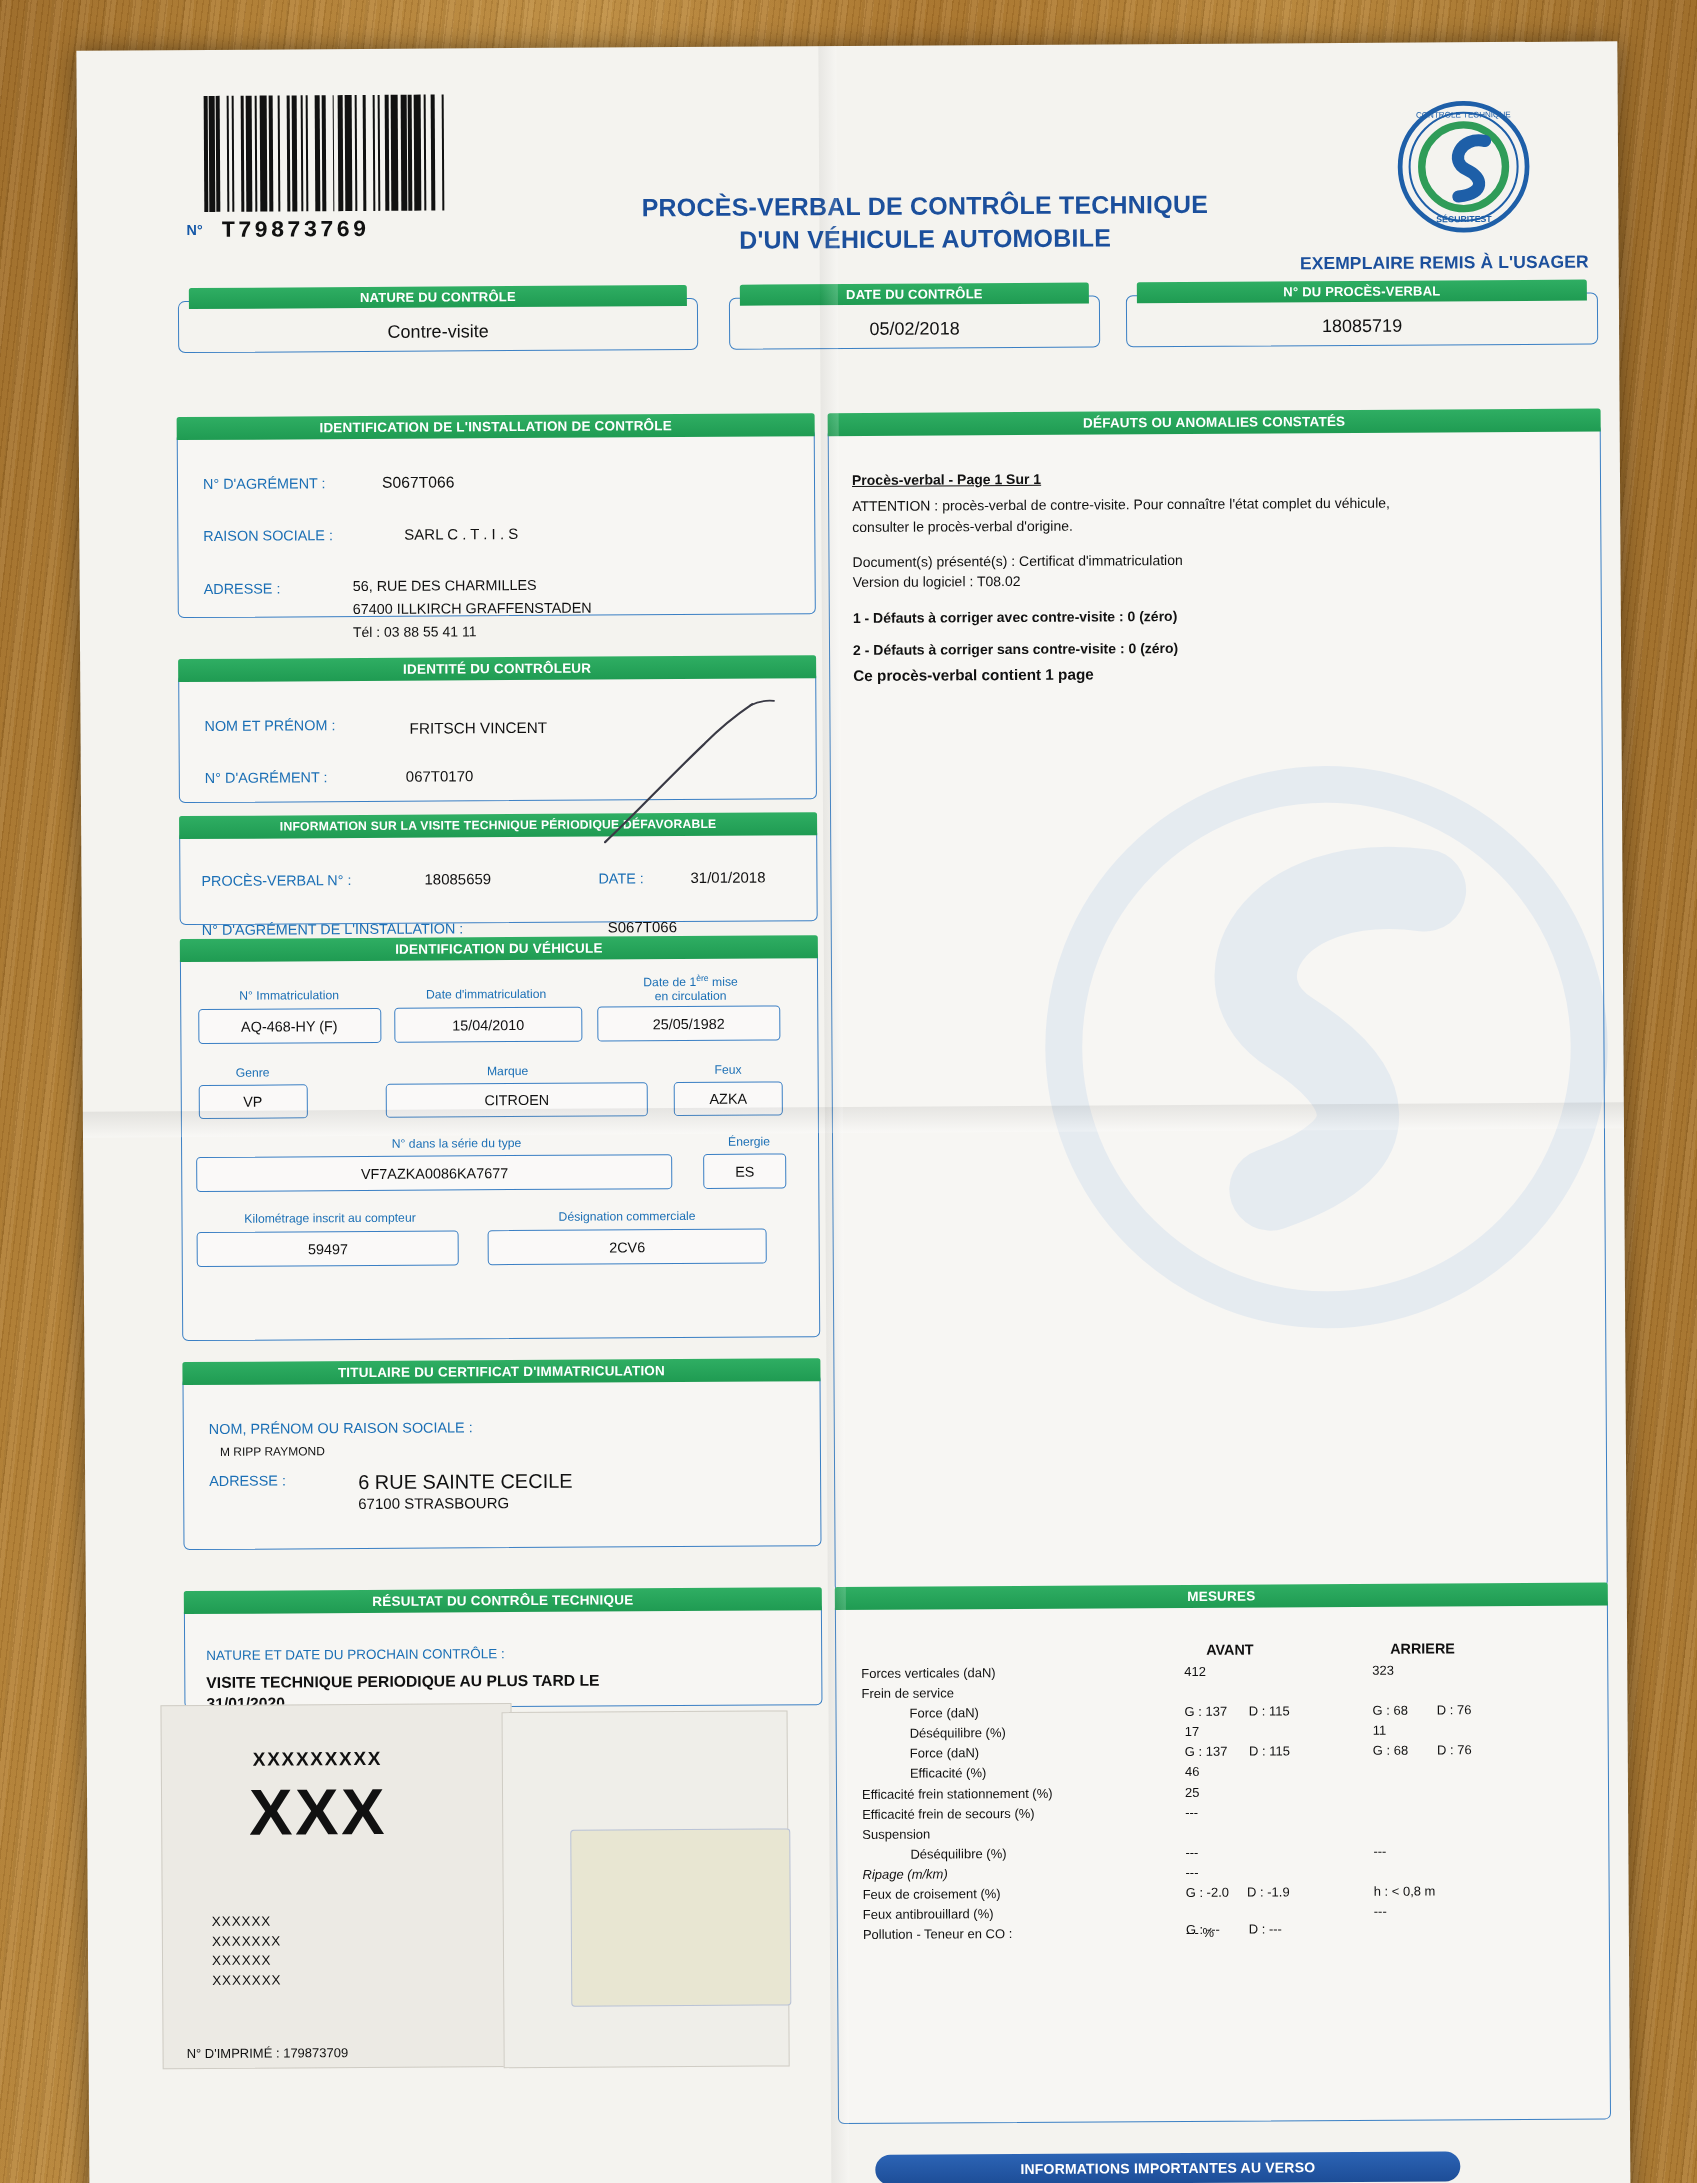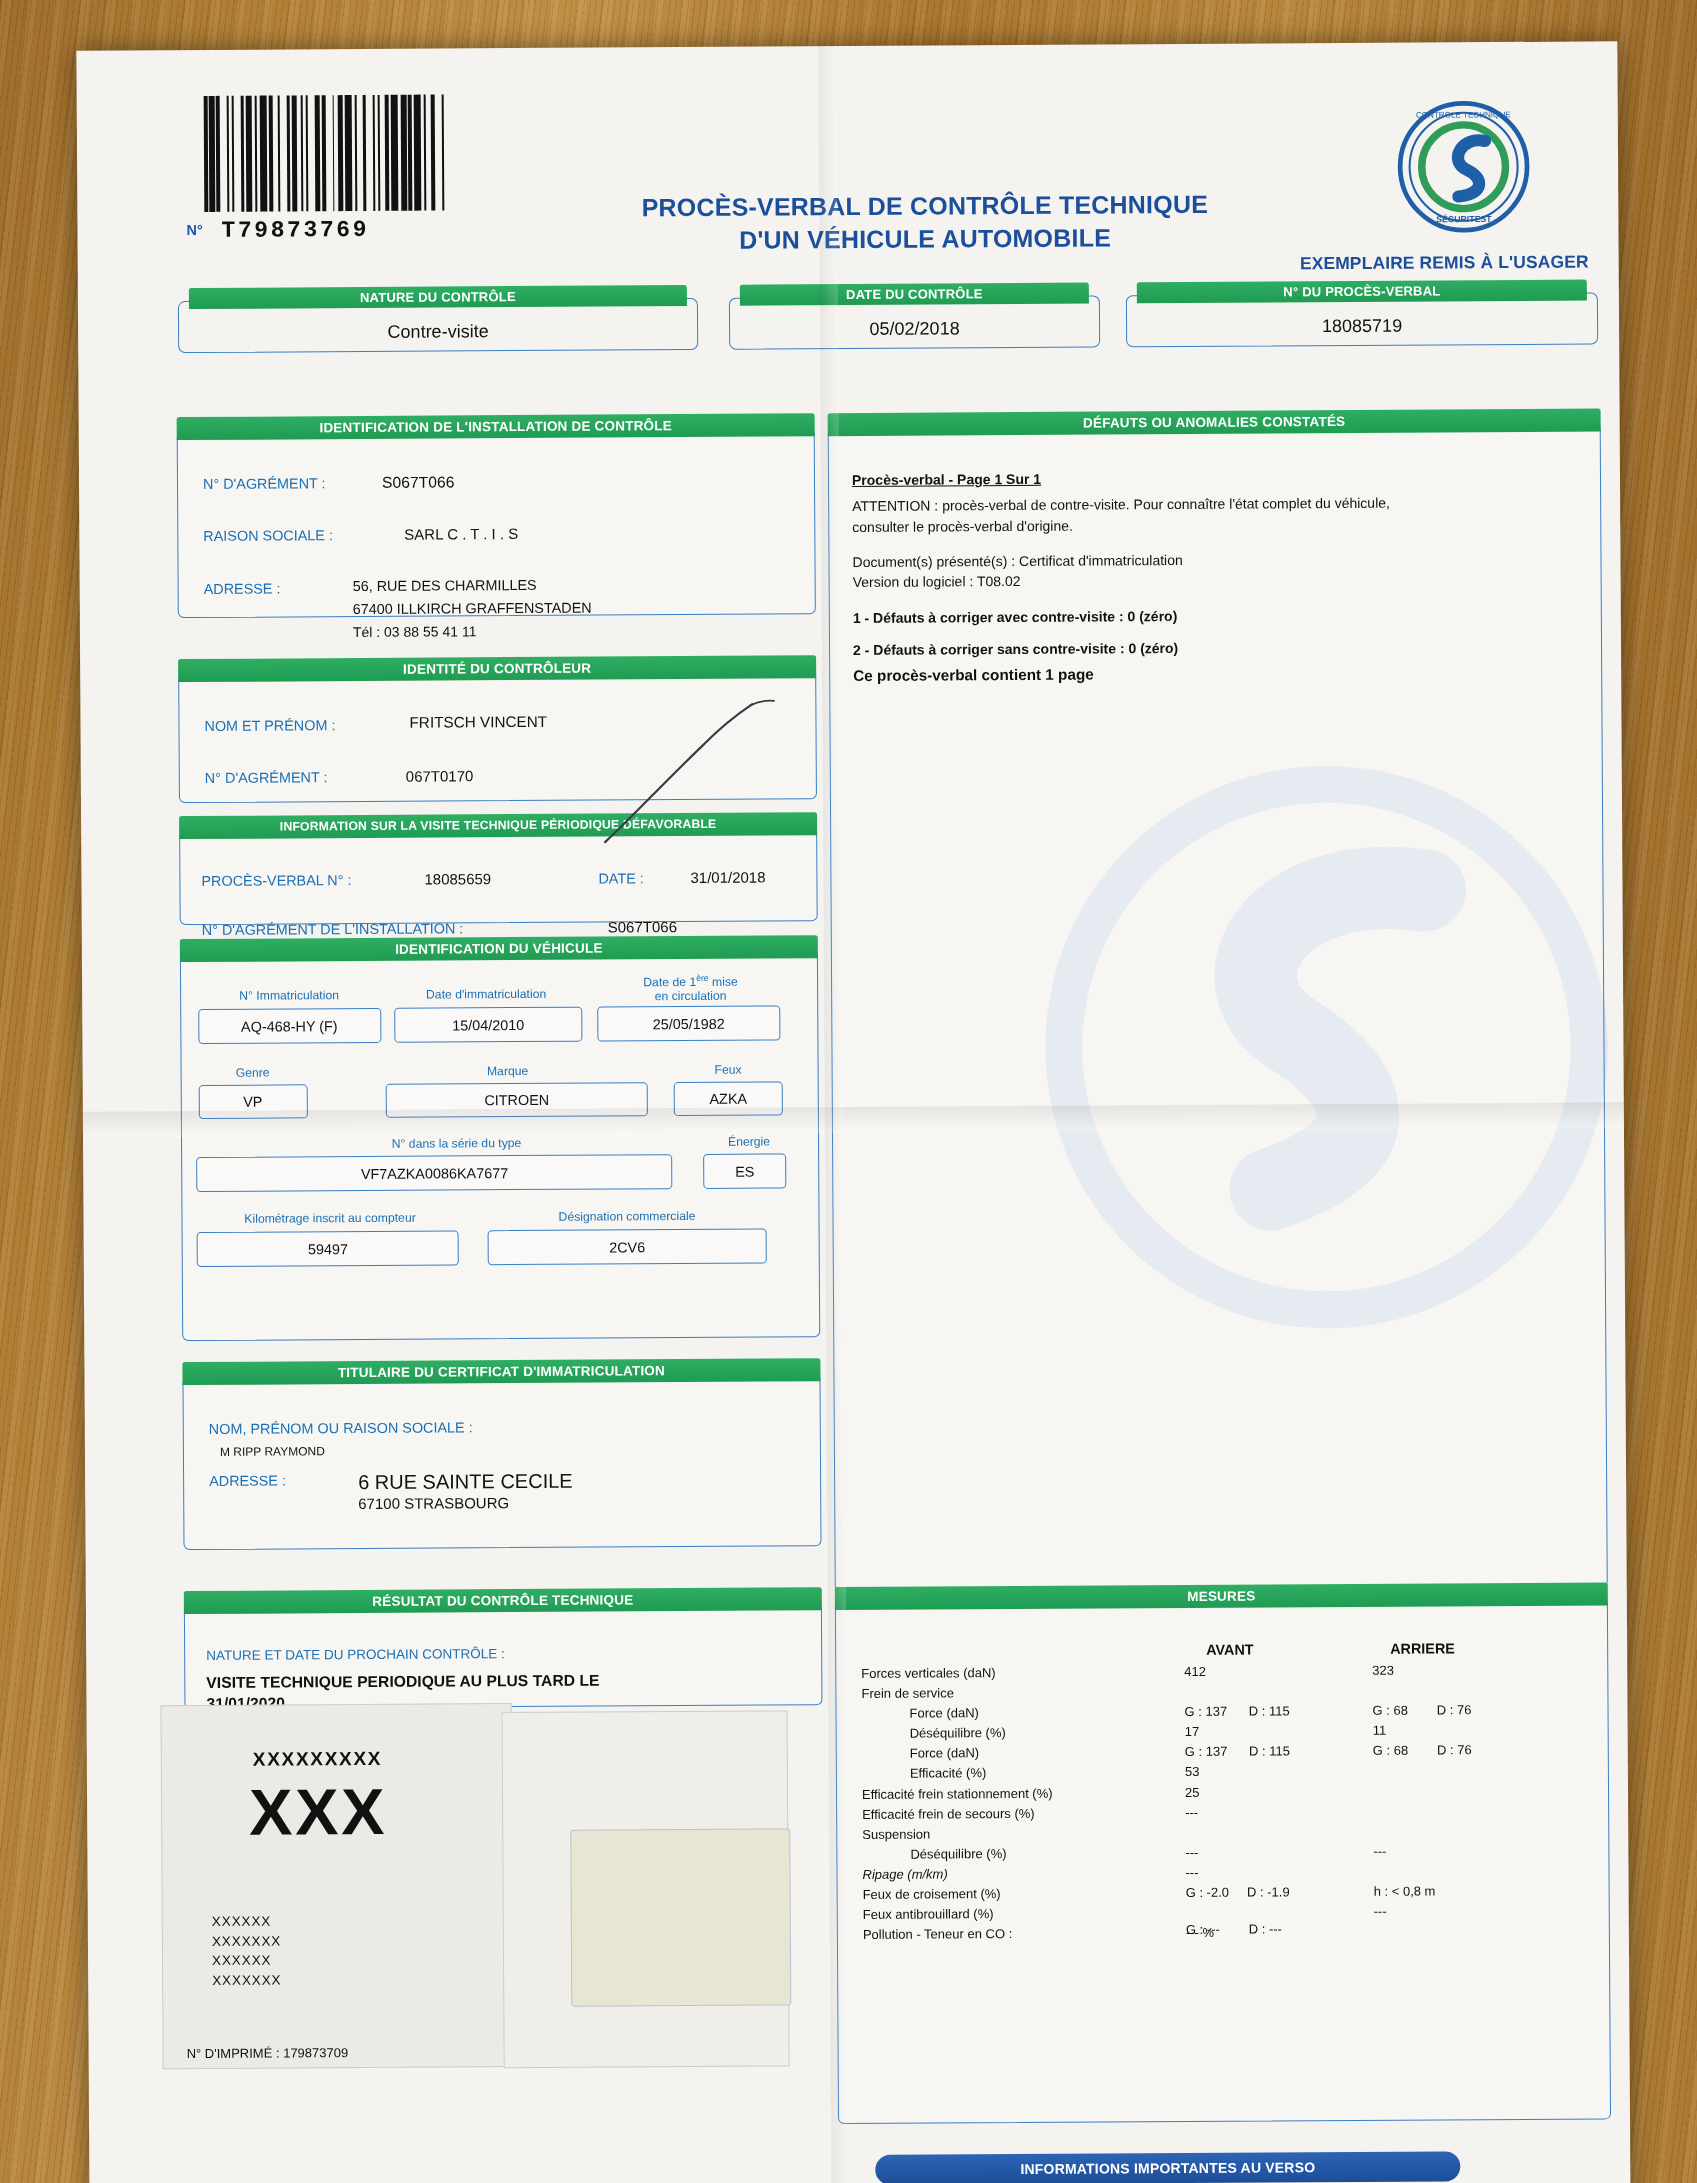--- a/index.html
+++ b/index.html
@@ -288,21 +288,21 @@
       <div class="row lbl" style="left:26px;top:164px;">ADRESSE :</div>
       <div class="row val" style="left:175px;top:162px;font-size:14.4px;">56, RUE DES CHARMILLES</div>
       <div class="row val" style="left:175px;top:185px;font-size:14.4px;">67400 ILLKIRCH GRAFFENSTADEN</div>
       <div class="row val" style="left:175px;top:208px;font-size:14px;">Tél : 03 88 55 41 11</div>
     </div>
 
     <div class="sec" style="left:98px;top:609px;width:638px;height:144px;">
       <div class="bluebox body"></div>
       <div class="hdrbar hdr">IDENTITÉ DU CONTRÔLEUR</div>
       <div class="row lbl" style="left:26px;top:59px;">NOM ET PRÉNOM :</div>
-      <div class="row val" style="left:231px;top:56px;font-size:15.3px;text-align:center;">FRITSCH VINCENT</div>
+      <div class="row val" style="left:231px;top:62px;font-size:15.3px;text-align:center;">FRITSCH VINCENT</div>
       <div class="row lbl" style="left:26px;top:111px;">N° D'AGRÉMENT :</div>
       <div class="row val" style="left:227px;top:110px;font-size:15px;">067T0170</div>
       <div class="row lbl" style="left:26px;top:164px;">SIGNATURE :</div>
     </div>
 
     <svg class="signature" viewBox="0 0 470 340">
       <path d="M20 330 C90 265 165 185 250 105 C290 65 330 35 360 15" fill="none" stroke="#3a3a45" stroke-width="5" stroke-linecap="round"></path>
       <path d="M355 18 C372 10 392 6 410 8" fill="none" stroke="#3a3a45" stroke-width="4" stroke-linecap="round"></path>
     </svg>
 
@@ -402,21 +402,21 @@
           <div class="mes" style="left:74px;top:40px;">Force (daN)</div>
           <div class="mes" style="left:349px;top:40px;white-space:pre;">G : 137      D : 115</div>
           <div class="mes" style="left:537px;top:40px;white-space:pre;">G : 68        D : 76</div>
           <div class="mes" style="left:74px;top:60px;">Déséquilibre (%)</div>
           <div class="mes" style="left:349px;top:60px;white-space:pre;">17</div>
           <div class="mes" style="left:537px;top:60px;white-space:pre;">11</div>
           <div class="mes" style="left:74px;top:80px;">Force (daN)</div>
           <div class="mes" style="left:349px;top:80px;white-space:pre;">G : 137      D : 115</div>
           <div class="mes" style="left:537px;top:80px;white-space:pre;">G : 68        D : 76</div>
           <div class="mes" style="left:74px;top:100px;">Efficacité (%)</div>
-          <div class="mes" style="left:349px;top:100px;white-space:pre;">53</div>
+          <div class="mes" style="left:349px;top:100px;white-space:pre;">46</div>
           <div class="mes" style="left:26px;top:121px;">Efficacité frein stationnement (%)</div>
           <div class="mes" style="left:349px;top:121px;white-space:pre;">25</div>
           <div class="mes" style="left:26px;top:141px;">Efficacité frein de secours (%)</div>
           <div class="mes" style="left:349px;top:141px;white-space:pre;">---</div>
           <div class="mes" style="left:26px;top:161px;">Suspension</div>
           <div class="mes" style="left:74px;top:181px;">Déséquilibre (%)</div>
           <div class="mes" style="left:349px;top:181px;white-space:pre;">---</div>
           <div class="mes" style="left:537px;top:181px;white-space:pre;">---</div>
           <div class="mes" style="left:26px;top:201px;font-style:italic;">Ripage (m/km)</div>
           <div class="mes" style="left:349px;top:201px;white-space:pre;">---</div>

